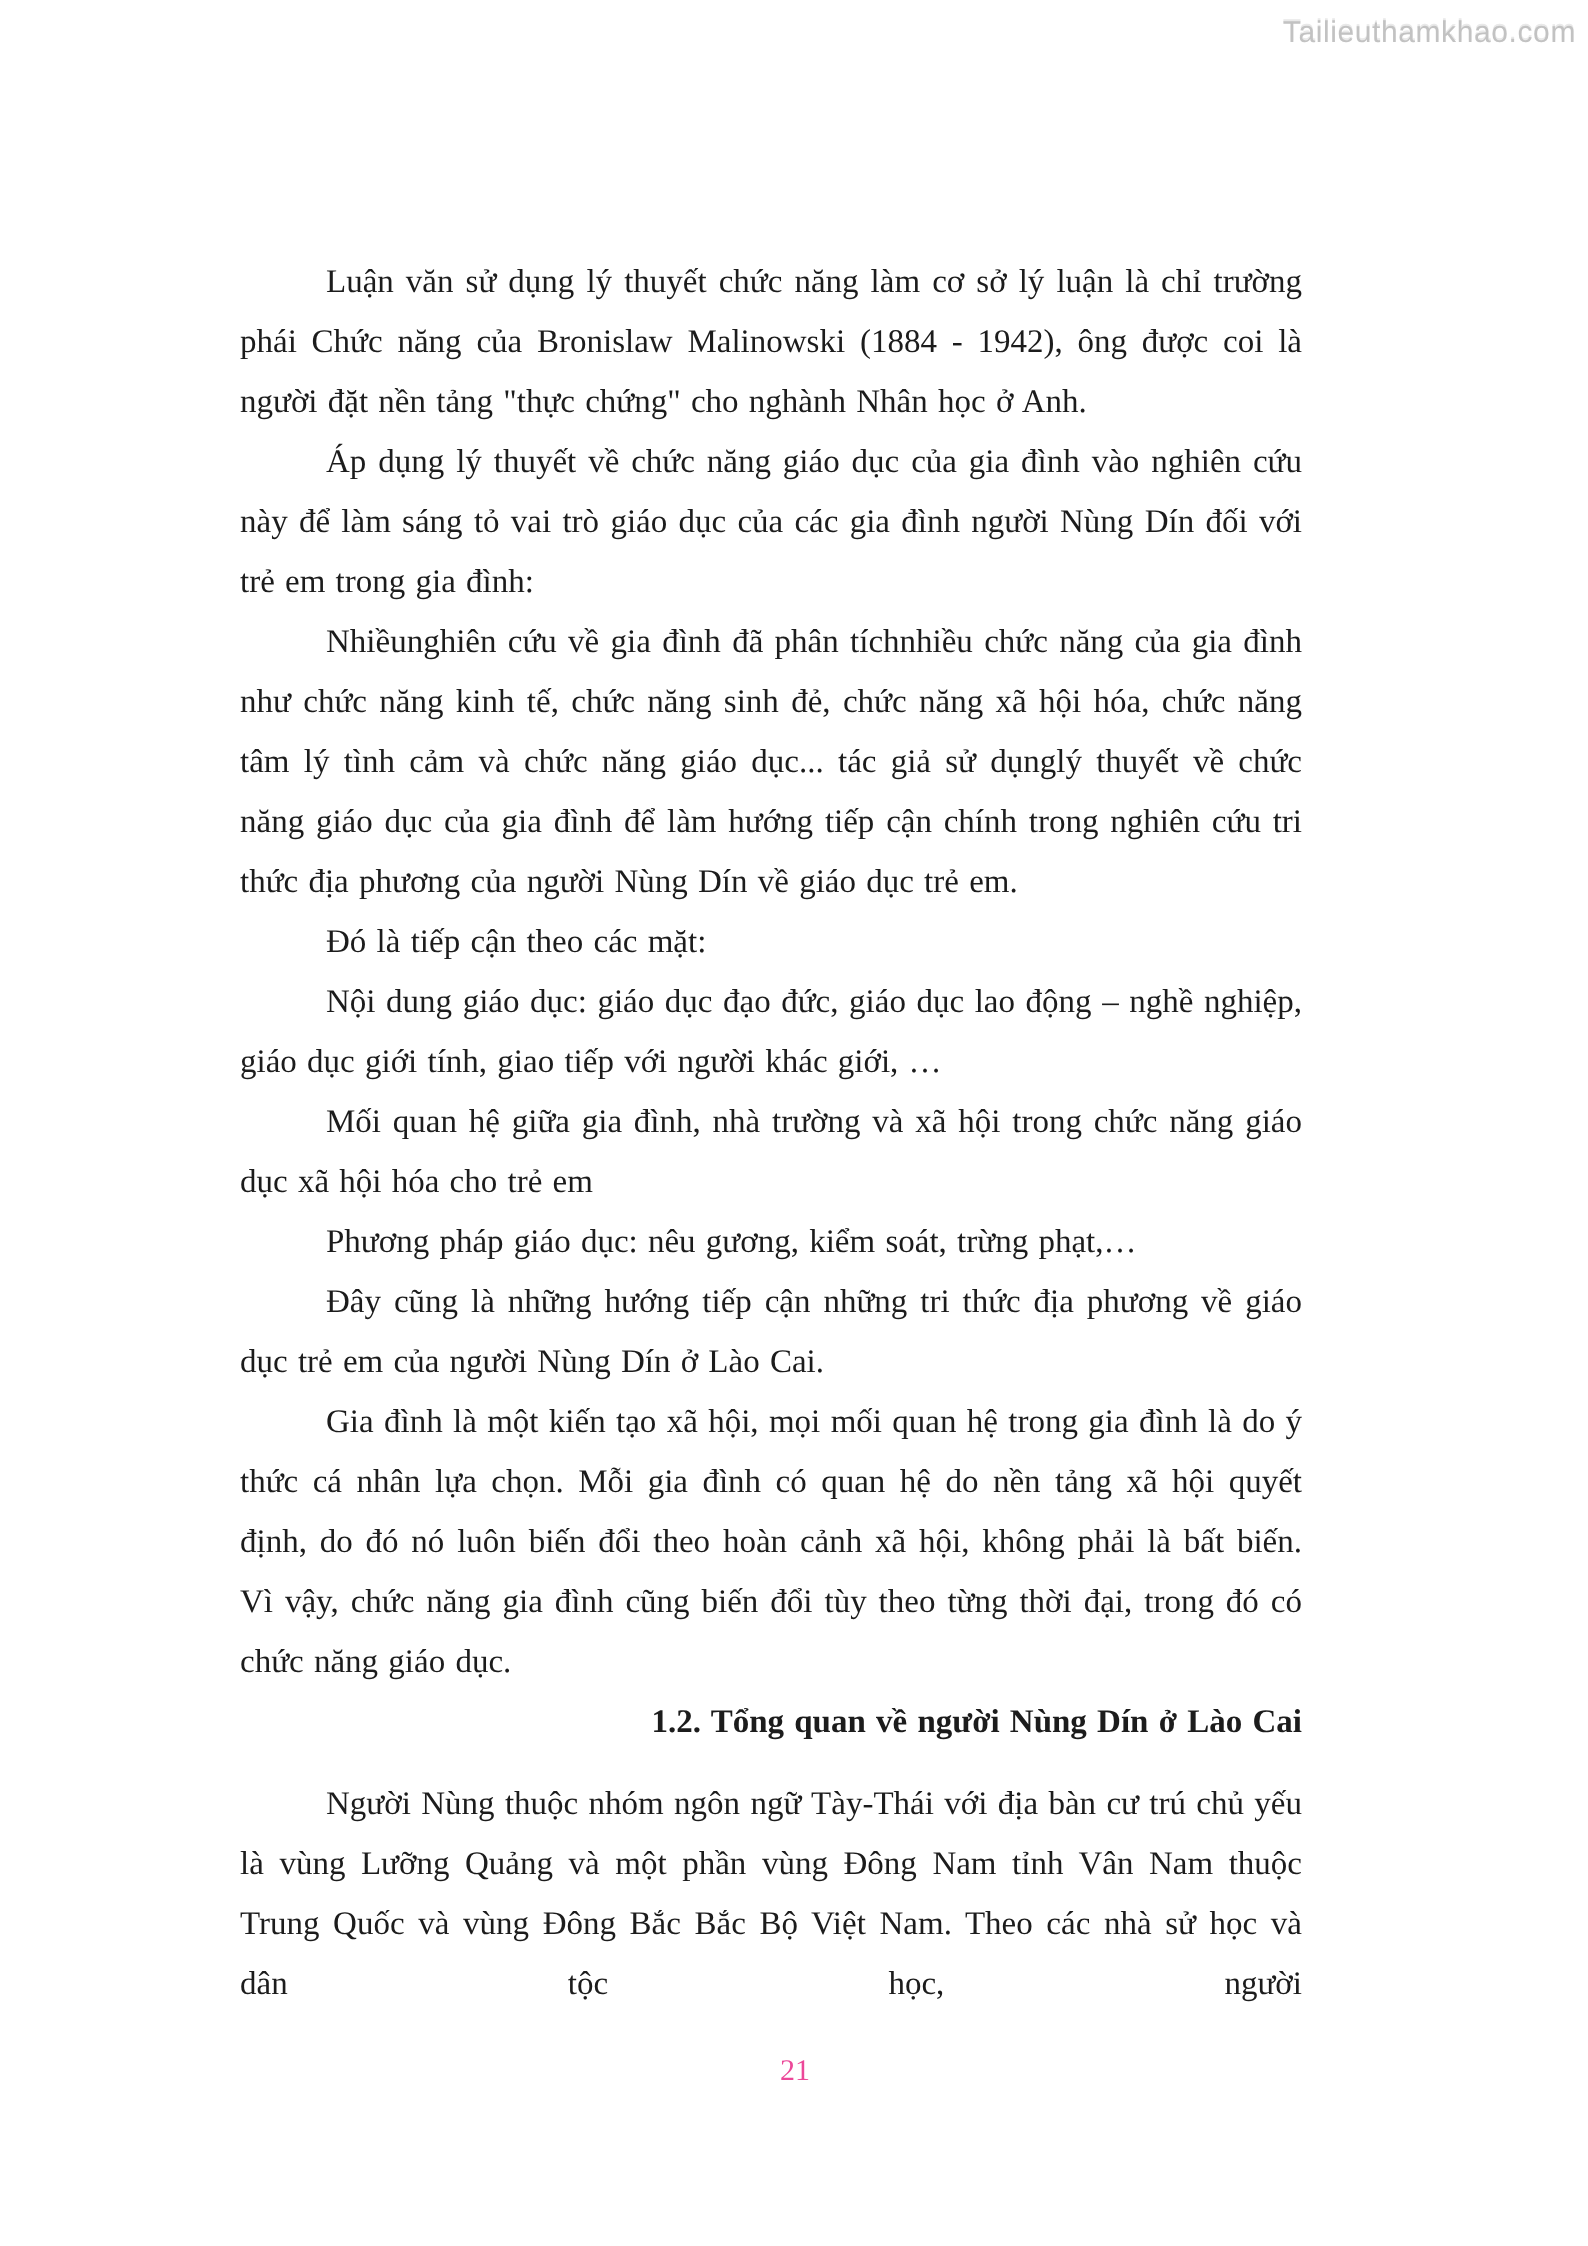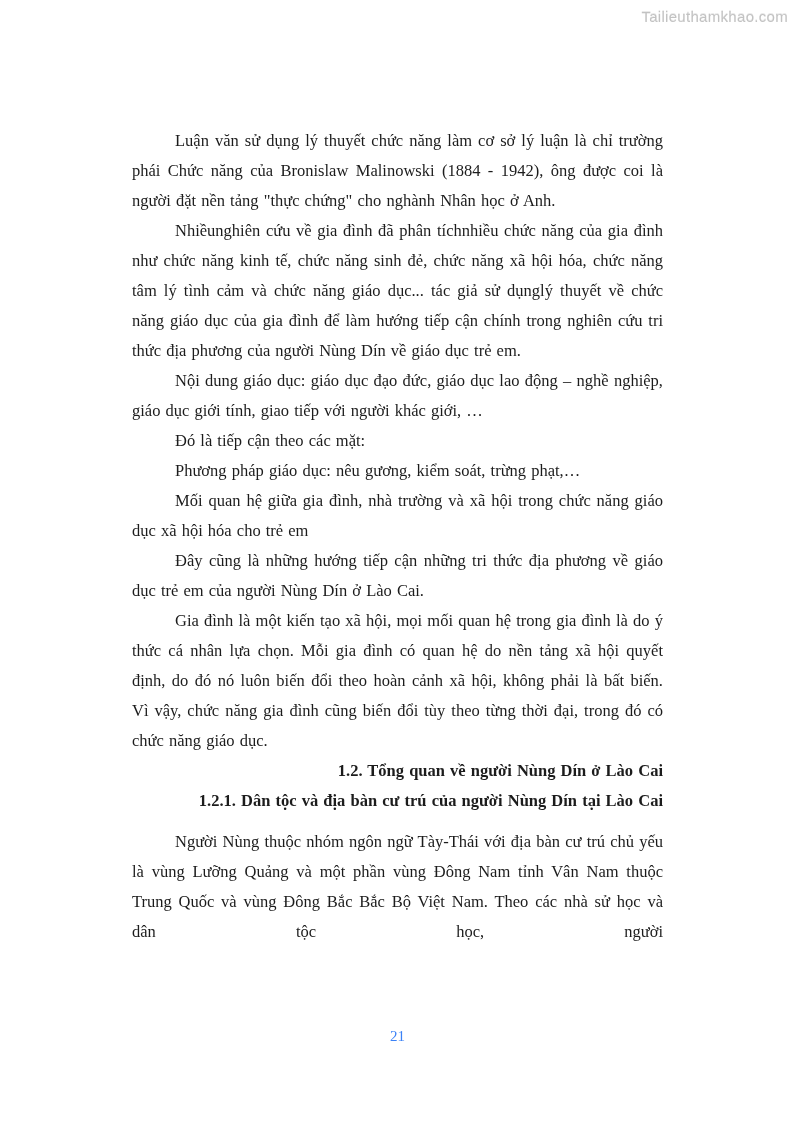--- a/index.html
+++ b/index.html
@@ -21,21 +21,21 @@
     top: 8px;
     right: 6px;
     font-family: "Liberation Sans", sans-serif;
     font-size: 15px;
     color: #c2c2c2;
     text-shadow: 0 1px 0 #ffffff, 0 -1px 0 #e9e9e9;
     letter-spacing: 0.3px;
   }
   .doc {
     position: absolute;
-    left: 132px;
+    left: 120px;
     top: 126px;
     width: 531px;
   }
   .doc p {
     margin: 0;
     font-size: 16.5px;
     line-height: 30px;
     text-align: justify;
     text-indent: 43px;
     word-spacing: 1px;
@@ -48,39 +48,39 @@
     text-align-last: justify;
     margin-top: 11px;
   }
   .page-number {
     position: absolute;
     top: 1028px;
     left: 132px;
     width: 531px;
     text-align: center;
     font-size: 15px;
-    color: #3b82f6;
+    color: #ec4899;
   }
 </style>
 </head>
 <body>
 
 <div class="page">
 
   <div class="watermark">Tailieuthamkhao.com</div>
 
   <div class="doc">
     <p>Luận văn sử dụng lý thuyết chức năng làm cơ sở lý luận là chỉ trường phái Chức năng của Bronislaw Malinowski (1884 - 1942), ông được coi là người đặt nền tảng "thực chứng" cho nghành Nhân học ở Anh.</p>
+    <p>Áp dụng lý thuyết về chức năng giáo dục của gia đình vào nghiên cứu này để làm sáng tỏ vai trò giáo dục của các gia đình người Nùng Dín đối với trẻ em trong gia đình:</p>
     <p>Nhiềunghiên cứu về gia đình đã phân tíchnhiều chức năng của gia đình như chức năng kinh tế, chức năng sinh đẻ, chức năng xã hội hóa, chức năng tâm lý tình cảm và chức năng giáo dục... tác giả sử dụnglý thuyết về chức năng giáo dục của gia đình để làm hướng tiếp cận chính trong nghiên cứu tri thức địa phương của người Nùng Dín về giáo dục trẻ em.</p>
+    <p>Đó là tiếp cận theo các mặt:</p>
     <p>Nội dung giáo dục: giáo dục đạo đức, giáo dục lao động – nghề nghiệp, giáo dục giới tính, giao tiếp với người khác giới, …</p>
-    <p>Đó là tiếp cận theo các mặt:</p>
+    <p>Mối quan hệ giữa gia đình, nhà trường và xã hội trong chức năng giáo dục xã hội hóa cho trẻ em</p>
     <p>Phương pháp giáo dục: nêu gương, kiểm soát, trừng phạt,…</p>
-    <p>Mối quan hệ giữa gia đình, nhà trường và xã hội trong chức năng giáo dục xã hội hóa cho trẻ em</p>
     <p>Đây cũng là những hướng tiếp cận những tri thức địa phương về giáo dục trẻ em của người Nùng Dín ở Lào Cai.</p>
     <p>Gia đình là một kiến tạo xã hội, mọi mối quan hệ trong gia đình là do ý thức cá nhân lựa chọn. Mỗi gia đình có quan hệ do nền tảng xã hội quyết định, do đó nó luôn biến đổi theo hoàn cảnh xã hội, không phải là bất biến. Vì vậy, chức năng gia đình cũng biến đổi tùy theo từng thời đại, trong đó có chức năng giáo dục.</p>
     <p class="heading">1.2. Tổng quan về người Nùng Dín ở Lào Cai</p>
-    <p class="heading">1.2.1. Dân tộc và địa bàn cư trú của người Nùng Dín tại Lào Cai</p>
     <p class="cont">Người Nùng thuộc nhóm ngôn ngữ Tày-Thái với địa bàn cư trú chủ yếu là vùng Lưỡng Quảng và một phần vùng Đông Nam tỉnh Vân Nam thuộc Trung Quốc và vùng Đông Bắc Bắc Bộ Việt Nam. Theo các nhà sử học và dân tộc học, người</p>
   </div>
 
   <div class="page-number">21</div>
 
 </div>
 
 </body></html>

